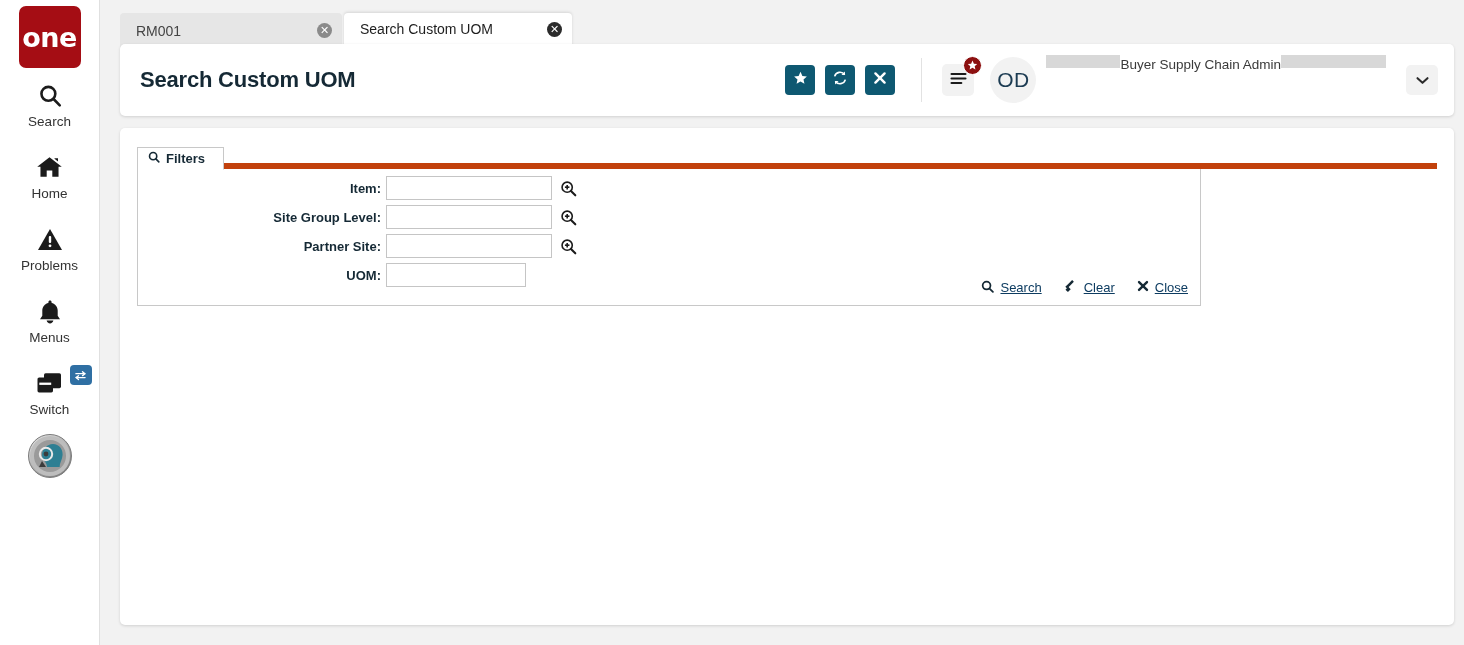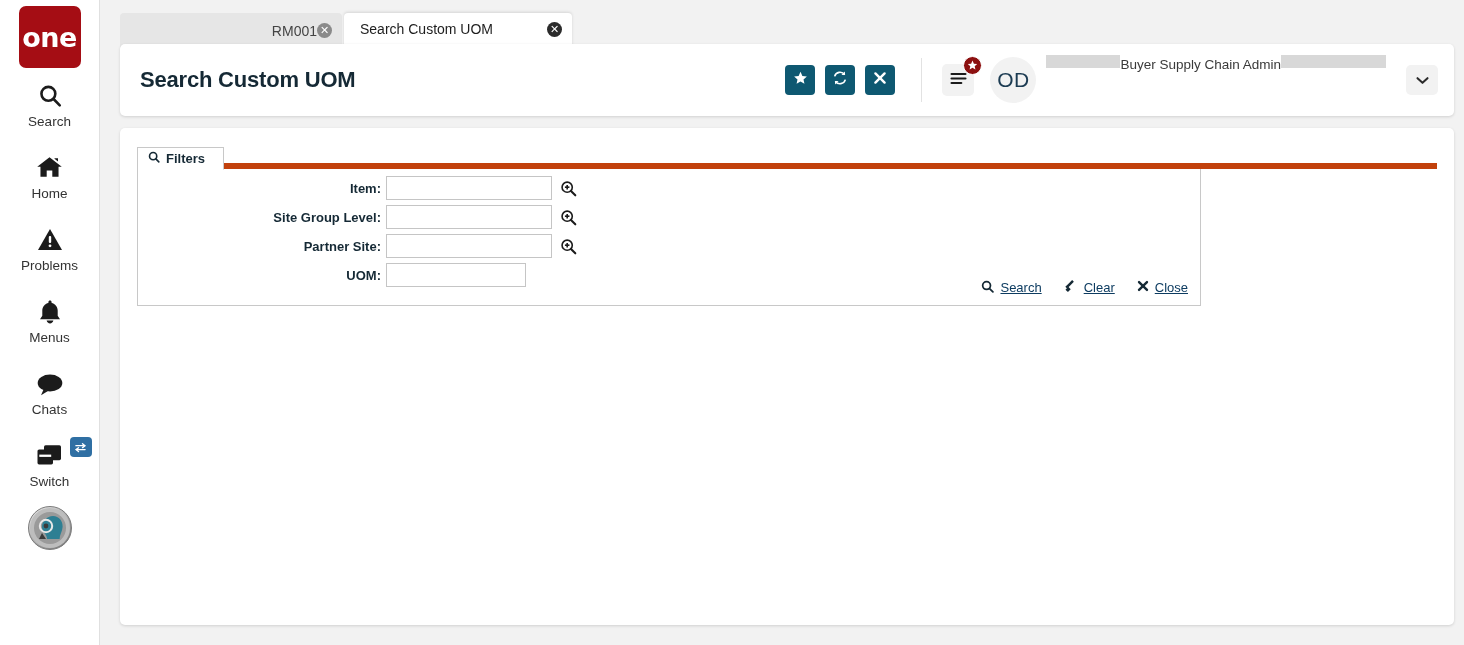--- a/index.html
+++ b/index.html
@@ -57,21 +57,21 @@
   }
   .tab {
     position: absolute; top: 13px; height: 35px;
     display: flex; align-items: center;
     padding: 0 10px 0 16px;
     font-size: 14px;
   }
   #tab-0 {
     left: 10px; width: 222px;
     background: #e6e6e6; color: #444;
-    border-top-left-radius: 4px; border-top-right-radius: 4px; text-align: right;
+    border-top-left-radius: 4px; border-top-right-radius: 4px;
   }
   #tab-1 {
     left: 234px; width: 228px;
     background: #ffffff; color: #1d1d1d;
     border-top-left-radius: 4px; border-top-right-radius: 4px;
     border-bottom: 3px solid #0d5c75;
     box-shadow: 0 -1px 3px rgba(0,0,0,0.12);
   }
   .tab-label { flex: 1; white-space: nowrap; overflow: hidden; }
   .tab-close {
@@ -232,29 +232,20 @@
   <div class="nav-item">
     <span class="nav-icon">
       <svg width="24" height="26" viewBox="0 0 24 26" fill="#1b1b1b">
         <path d="M12 1.4c-.9 0-1.6.7-1.6 1.6v1C6.8 4.7 4.3 7.8 4.3 11.6v5.1L2 20.2h20l-2.3-3.5v-5.1c0-3.8-2.5-6.9-6.1-7.6v-1c0-.9-.7-1.6-1.6-1.6z"></path>
         <path d="M8.6 21.6c.4 1.7 1.8 2.9 3.4 2.9s3-1.2 3.4-2.9z"></path>
       </svg>
     </span>
     <span class="nav-label">Menus</span>
   </div>
 
-  <div class="nav-item">
-    <span class="nav-icon">
-      <svg width="28" height="24" viewBox="0 0 28 24" fill="#1b1b1b">
-        <ellipse cx="14" cy="11" rx="12.3" ry="8.4"></ellipse>
-        <path d="M7.5 17.5 5 23.2l7-4.2z"></path>
-      </svg>
-    </span>
-    <span class="nav-label">Chats</span>
-  </div>
 
   <div class="nav-item">
     <span class="nav-icon">
       <svg width="30" height="26" viewBox="0 0 30 26" fill="#1b1b1b">
         <rect x="9" y="2.2" width="17" height="15" rx="1.6"></rect>
         <rect x="2.5" y="6.4" width="15.5" height="15" rx="1.6"></rect>
         <rect x="4.3" y="11.6" width="11.9" height="2.3" fill="#fff"></rect>
       </svg>
     </span>
     <span id="switch-badge">

